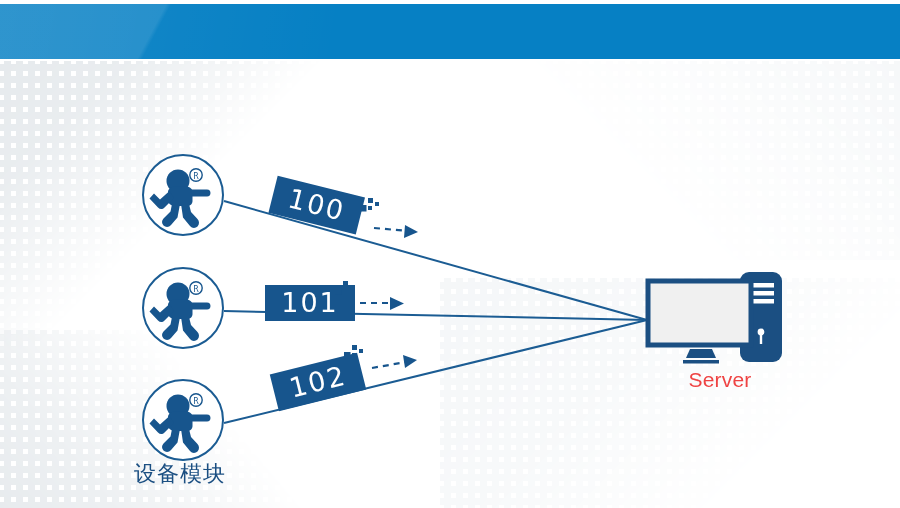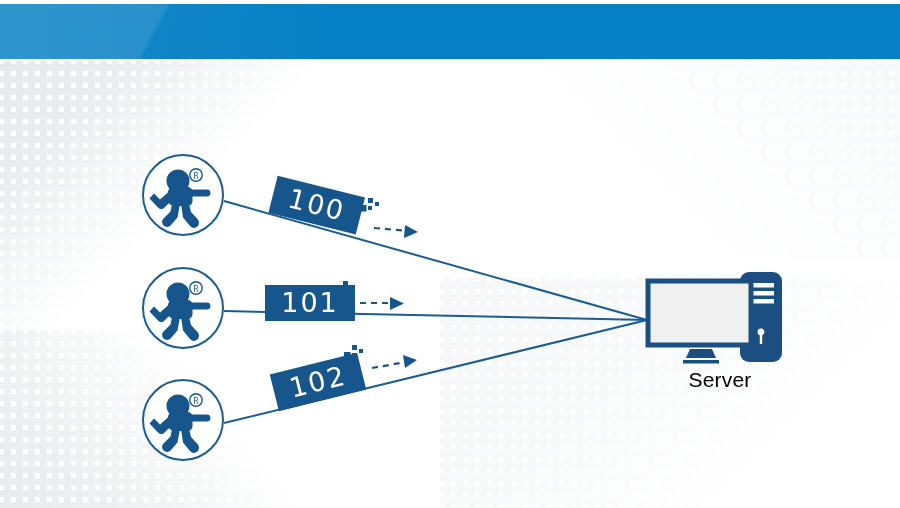--- a/index.html
+++ b/index.html
@@ -101,21 +101,21 @@
     left: 0; top: 0;
     width: 900px; height: 508px;
   }
 
   
   .label-server {
     position: absolute;
     left: 648px; top: 368px;
     width: 144px;
     text-align: center;
-    color: #000000;
+    color: #ef4444;
     font-size: 21px;
     font-family: "Liberation Sans", sans-serif;
     letter-spacing: 0.2px;
   }
   .label-device {
     position: absolute;
     left: 100px; top: 459px;
     width: 160px;
     text-align: center;
     color: #1b4f82;
@@ -273,14 +273,15 @@
       </g>
 
       <rect x="648" y="281" width="103" height="64" fill="#f0f0f0" stroke="#1b4f82" stroke-width="5"></rect>
 
       <path d="M 690,349 L 712,349 L 716,358 L 686,358 Z" fill="#1b4f82"></path>
       <rect x="683" y="360" width="36" height="3.5" fill="#1b4f82"></rect>
     </g>
   </svg>
 
   <div class="label-server">Server</div>
+  <div class="label-device">设备模块</div>
 
 </div>
 
 </body></html>

